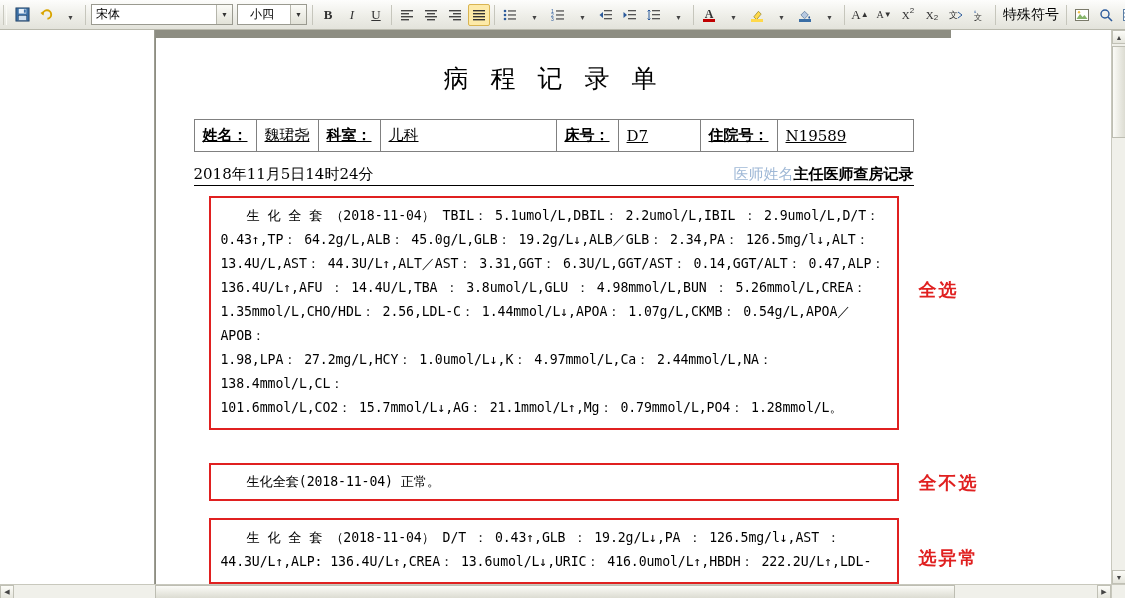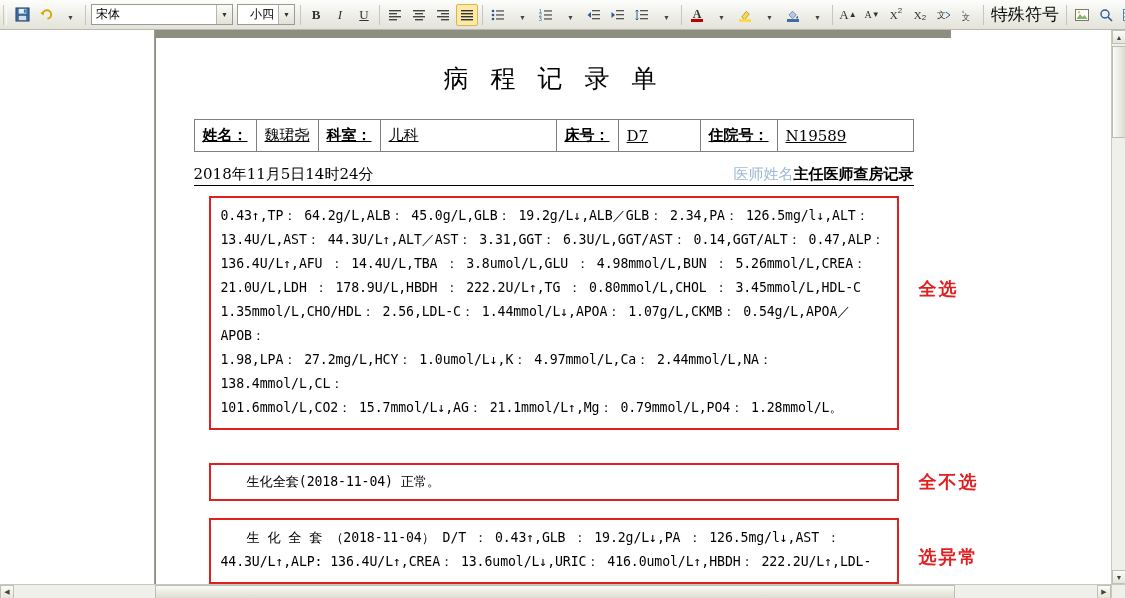--- a/index.html
+++ b/index.html
@@ -62,23 +62,23 @@
   }
   .tb-combo .val { flex: 1 1 auto; overflow: hidden; }
   .tb-combo .arw {
     width: 16px; height: 19px;
     background: linear-gradient(to bottom,#fbfbf7,#e2e2d8);
     border-left: 1px solid #b5b5ab;
     display: flex; align-items: center; justify-content: center;
     font-size: 7px; color: #333;
   }
   .combo-font { width: 142px; }
-  .combo-size { width: 58px; padding-left: 12px; }
+  .combo-size { width: 70px; padding-left: 12px; }
   .tb-label {
-    font-size: 17px; color: #000;
+    font-size: 14px; color: #000;
     padding: 0 4px;
     flex: 0 0 auto;
   }
   .tb-grip {
     width: 4px; height: 20px;
     border-left: 1px solid #c9c9bf;
     border-right: 1px solid #fbfbf6;
     margin: 0 3px 0 1px;
     flex: 0 0 auto;
   }
@@ -221,21 +221,21 @@
     line-height: 1.82;
     color: #000;
     letter-spacing: -0.1px;
   }
   .redbox.small { padding: 5px 10px; }
   .indent { display: inline-block; width: 26px; }
 
   .annot {
     position: absolute;
     color: #e02020;
-    font-family: Liberation Mono, monospace;
+    font-family: Liberation Sans, sans-serif;
     font-size: 18px;
     font-weight: bold;
     letter-spacing: 2px;
     white-space: nowrap;
   }
 </style>
 </head>
 <body>
 
 <div id="app">
@@ -497,24 +497,24 @@
         </table>
 
       <div class="meta-row">
         <span class="meta-date">2018年11月5日14时24分</span>
         <span class="meta-mid">
           <span class="ghost">医师姓名</span><span class="meta-bold">主任医师查房记录</span>
         </span>
       </div>
 
       <div class="redbox">
+        <div><span class="indent"></span><span>生 化 全 套 （2018-11-04） TBIL： 5.1umol/L,DBIL： 2.2umol/L,IBIL ： 2.9umol/L,D/T：</span></div>
         <div>0.43↑,TP： 64.2g/L,ALB： 45.0g/L,GLB： 19.2g/L↓,ALB／GLB： 2.34,PA： 126.5mg/l↓,ALT：</div>
         <div>13.4U/L,AST： 44.3U/L↑,ALT／AST： 3.31,GGT： 6.3U/L,GGT/AST： 0.14,GGT/ALT： 0.47,ALP：</div>
         <div>136.4U/L↑,AFU ： 14.4U/L,TBA ： 3.8umol/L,GLU ： 4.98mmol/L,BUN ： 5.26mmol/L,CREA：</div>
-        <div>21.0U/L,LDH ： 178.9U/L,HBDH ： 222.2U/L↑,TG ： 0.80mmol/L,CHOL ： 3.45mmol/L,HDL-C</div>
         <div>1.35mmol/L,CHO/HDL： 2.56,LDL-C： 1.44mmol/L↓,APOA： 1.07g/L,CKMB： 0.54g/L,APOA／APOB：</div>
         <div>1.98,LPA： 27.2mg/L,HCY： 1.0umol/L↓,K： 4.97mmol/L,Ca： 2.44mmol/L,NA： 138.4mmol/L,CL：</div>
         <div>101.6mmol/L,CO2： 15.7mmol/L↓,AG： 21.1mmol/L↑,Mg： 0.79mmol/L,PO4： 1.28mmol/L。</div>
         <div class="annot" style="top: 76px; left: 708px;">全选</div>
       </div>
 
       <div class="redbox small" style="margin-top:33px;">
         <div><span class="indent"></span><span>生化全套(2018-11-04) 正常。</span></div>
         <div class="annot" style="top: 2px; left: 708px;">全不选</div>
       </div>

